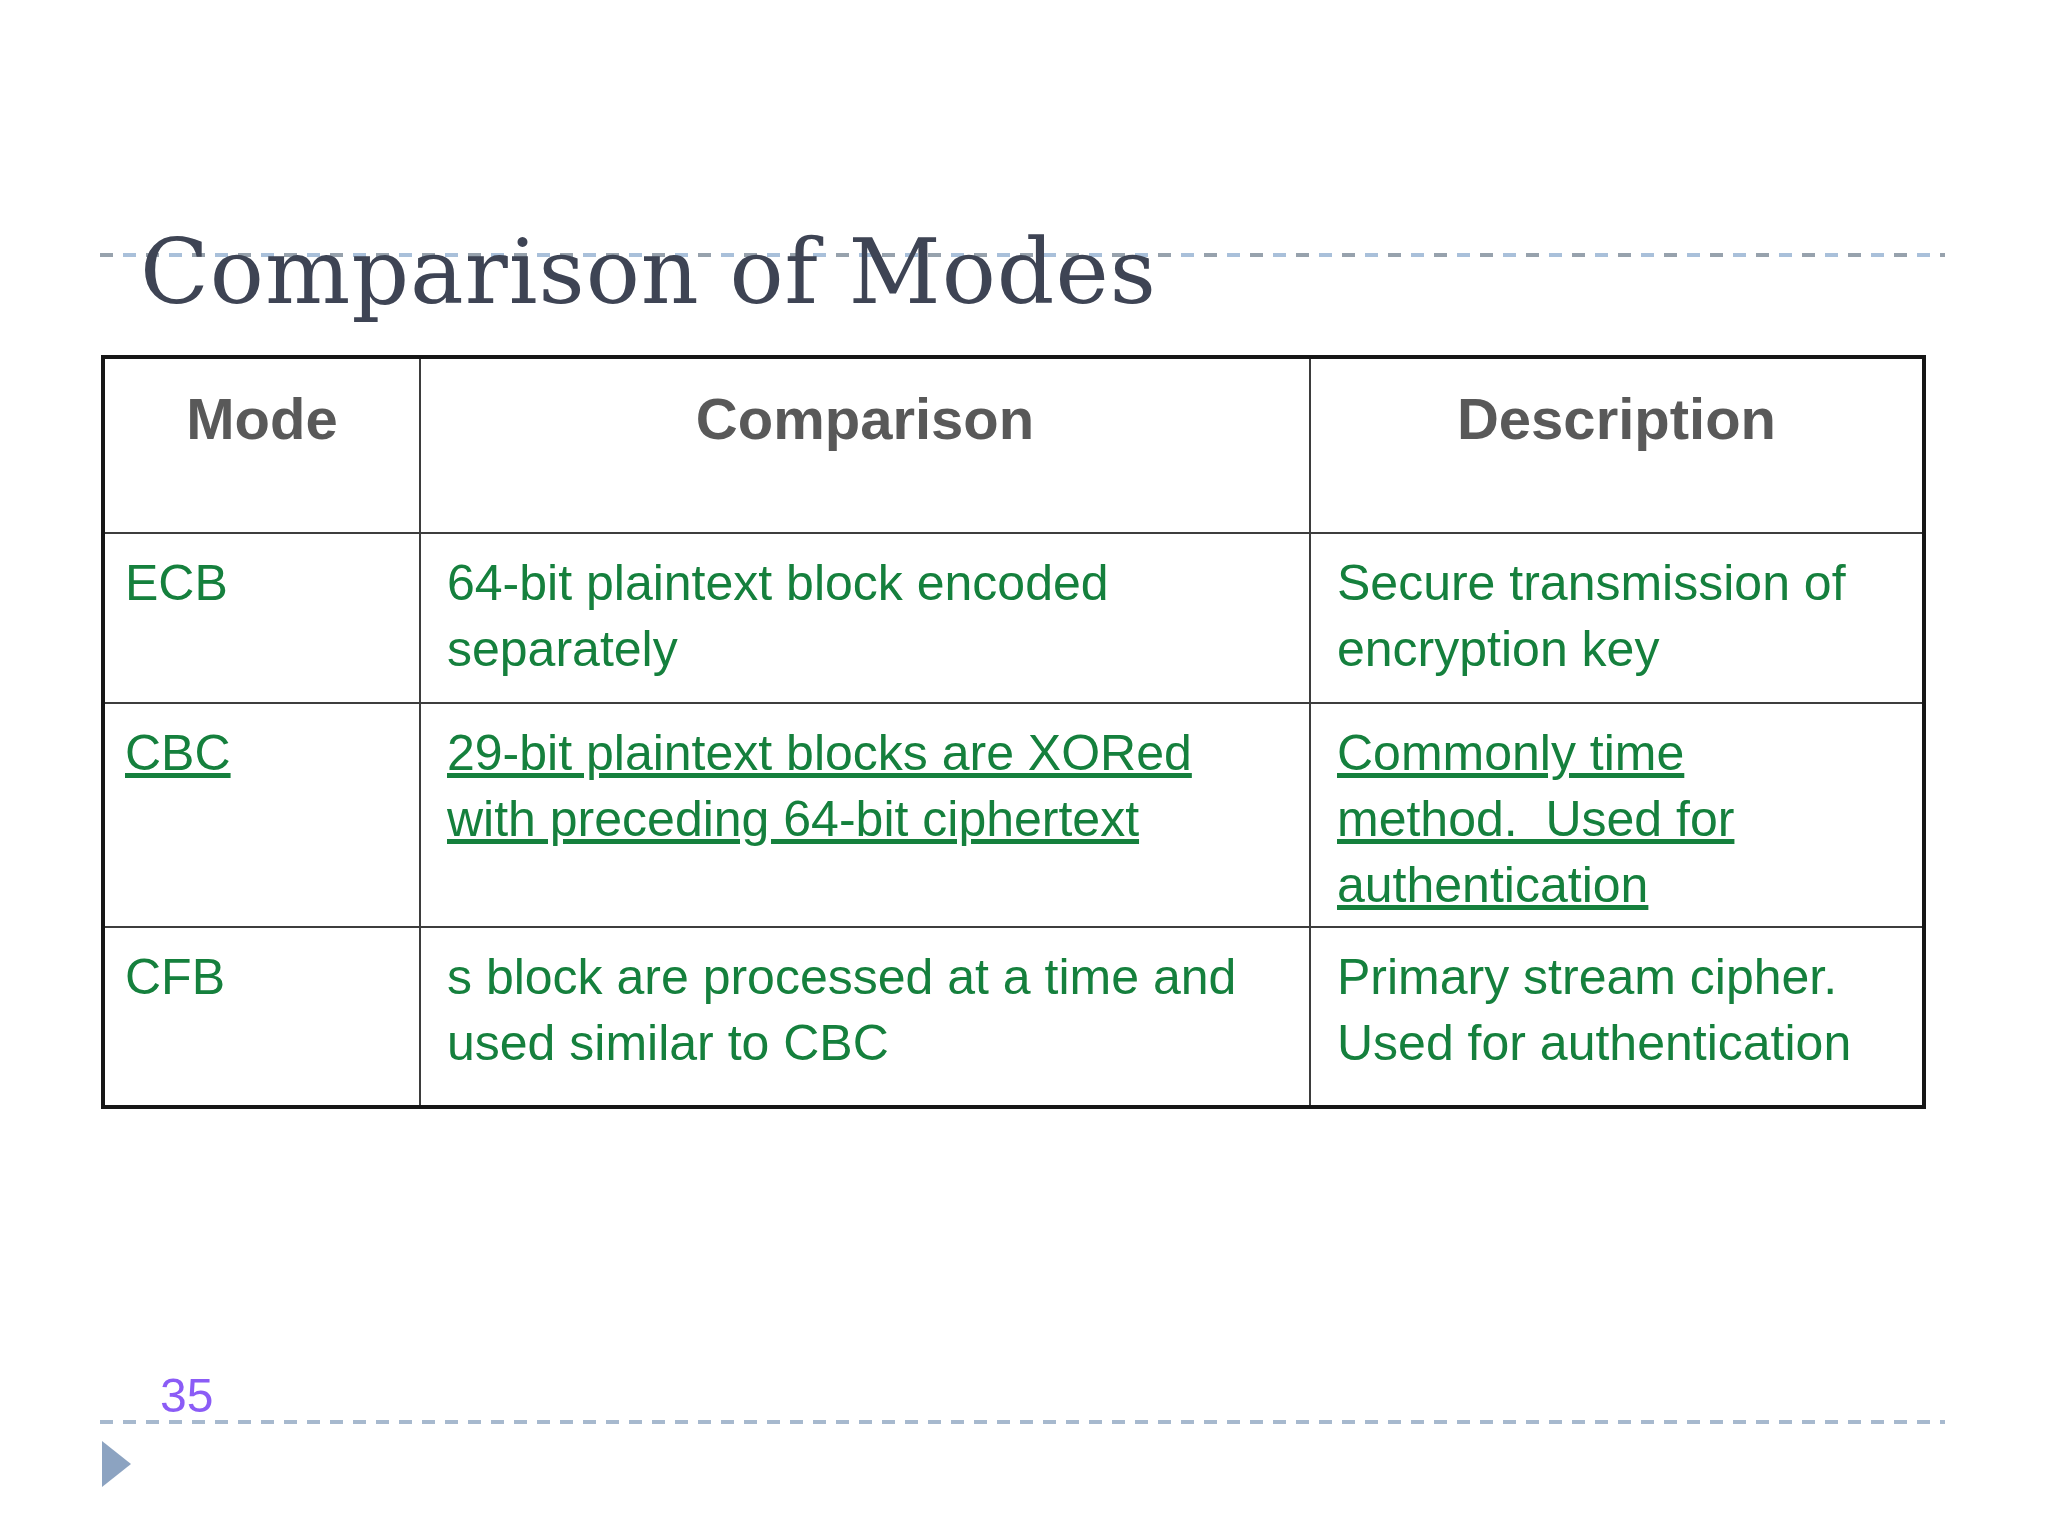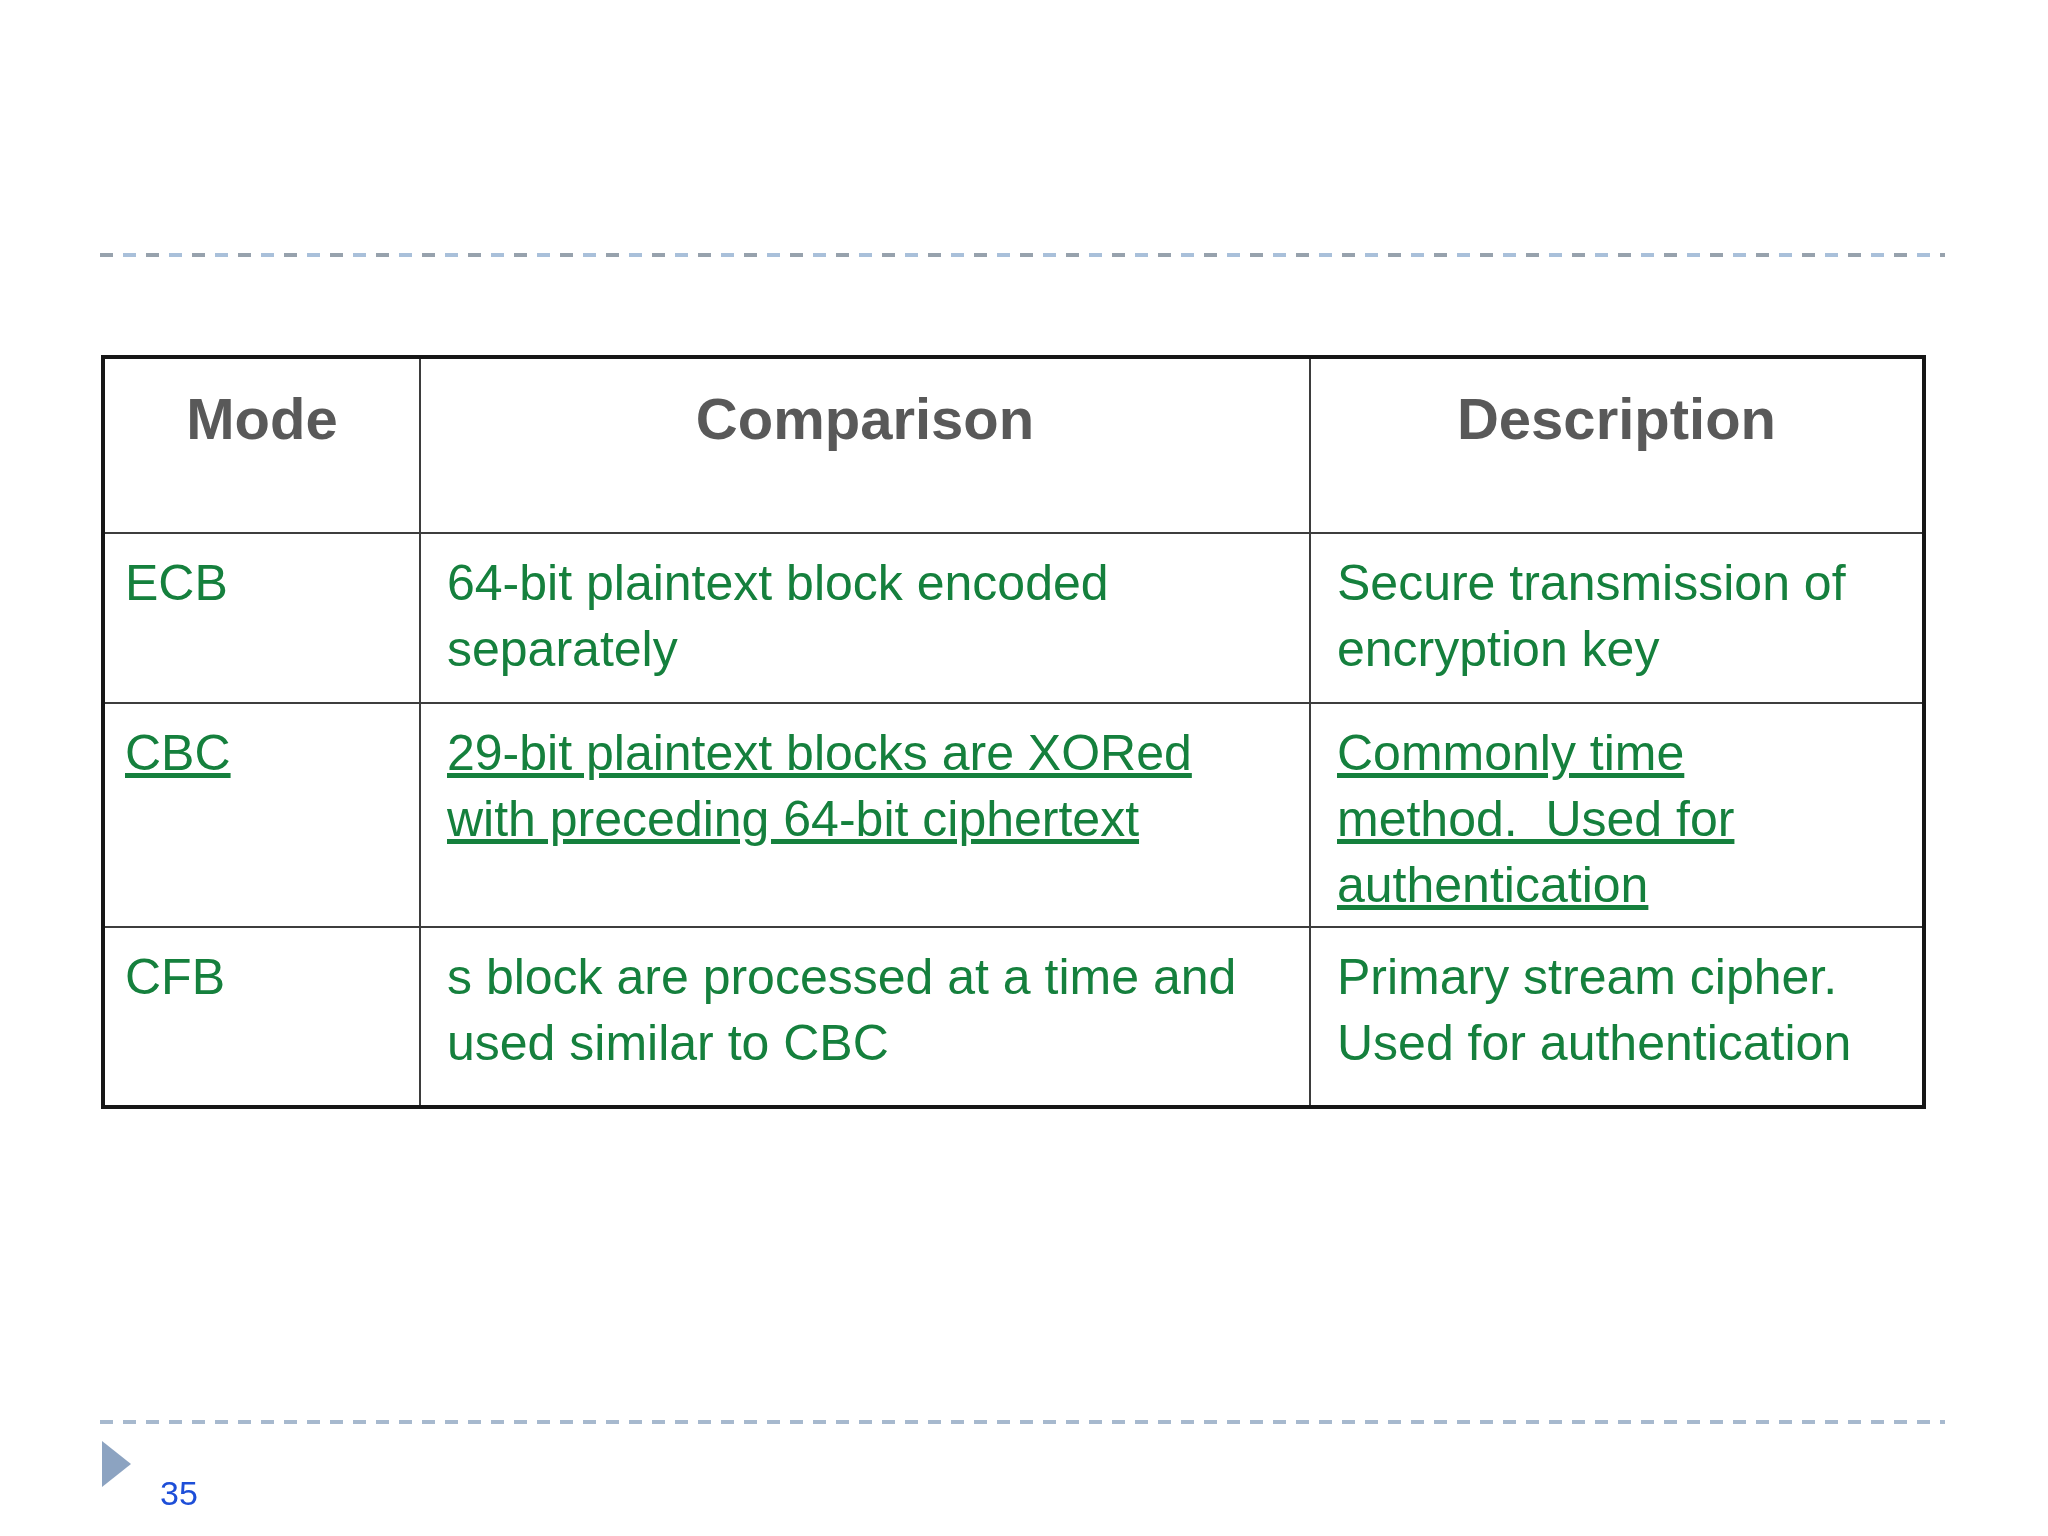--- a/index.html
+++ b/index.html
@@ -94,33 +94,34 @@
     top: 1441px;
     width: 0;
     height: 0;
     border-top: 23px solid transparent;
     border-bottom: 23px solid transparent;
     border-left: 29px solid #8ca3c1;
   }
   .page-number {
     position: absolute;
     left: 160px;
-    top: 1476px;
-    font-size: 34px;
+    top: 1372px;
+    font-size: 48px;
     line-height: 1;
-    color: #1d4ed8;
+    color: #8b5cf6;
   }
 </style>
 </head>
 <body>
 
 <div class="slide">
 
   <div class="dashes top-rule"></div>
 
+  <h1 class="title">Comparison of Modes</h1>
 
   <table class="modes">
     <colgroup>
       <col style="width:317px">
       <col style="width:890px">
       <col style="width:614px">
     </colgroup>
     <thead>
       <tr>
         <th>Mode</th>

